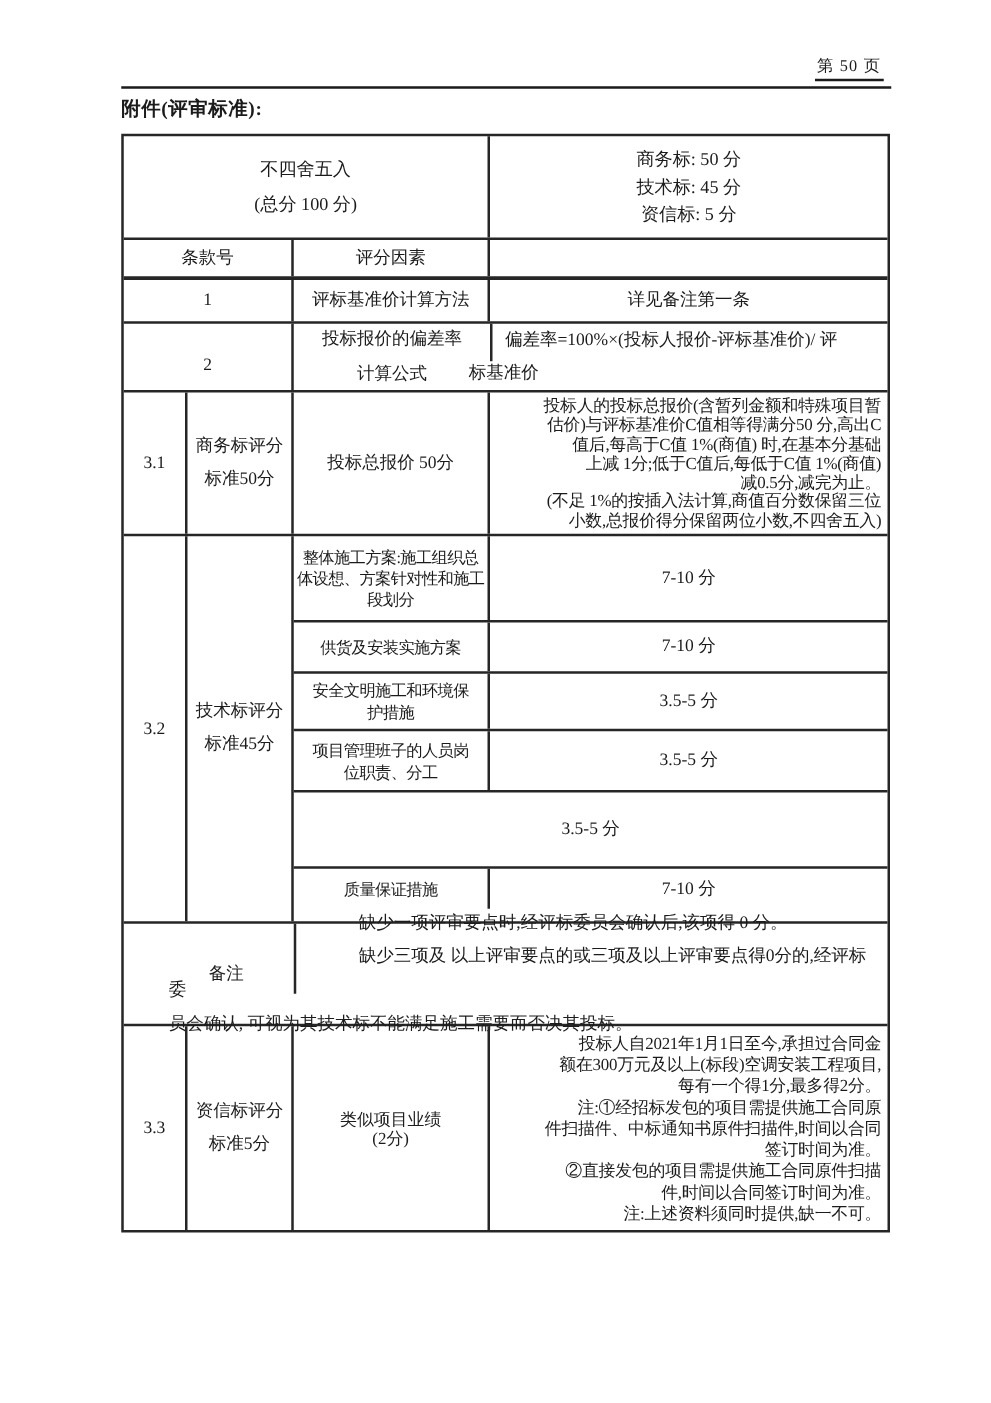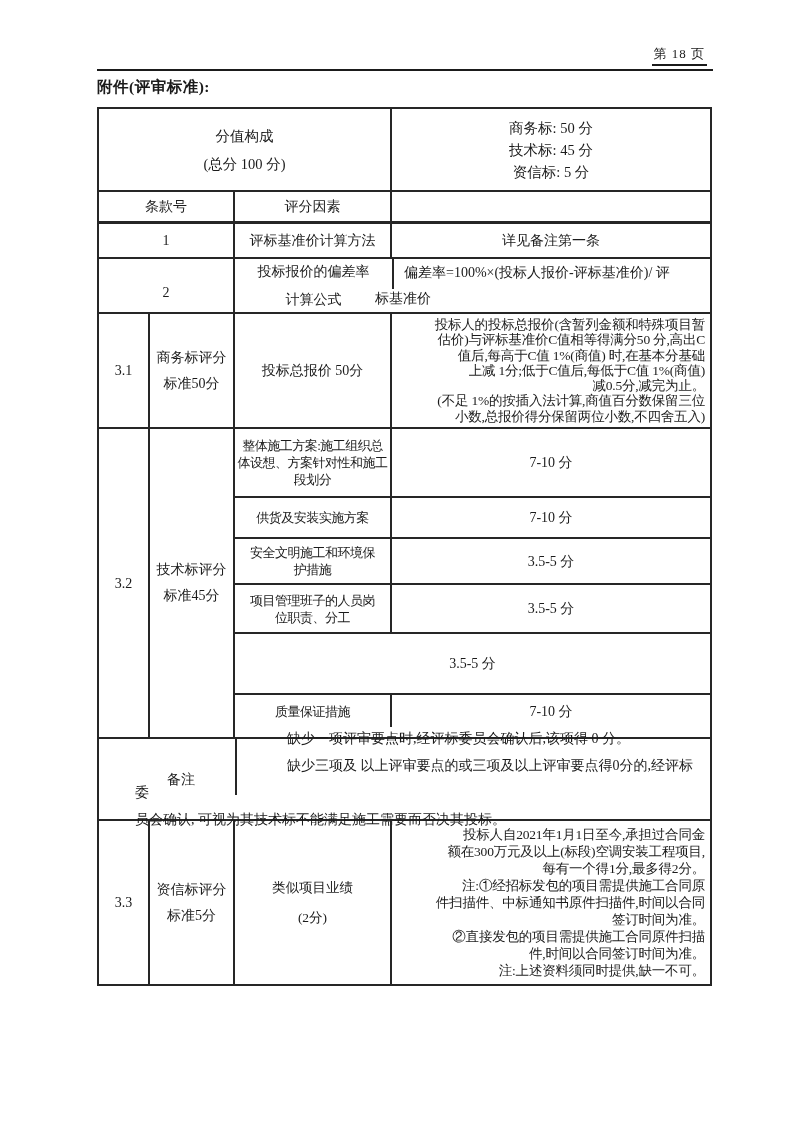--- a/index.html
+++ b/index.html
@@ -54,21 +54,21 @@
   .comp-title { line-height:28px; font-size:14.5px; }
   .comp-vals  { line-height:22px; font-size:14.5px; }
 
   .head-cell { font-size:14px; }
 
   .factor2 { line-height:28px; }
   .lowdigit { padding-top:14px; }
 
   .cat-cell  { line-height:26px; font-size:14px; }
   .crit-cell { font-size:13px; letter-spacing:-0.5px; line-height:17px; padding:0 2px; }
-  .crit2     { line-height:30px; font-size:13.5px; letter-spacing:0; }
+  .crit2     { line-height:15px; font-size:13.5px; letter-spacing:0; }
   .score-cell{ font-size:14px; }
 
   .std-text {
     align-items:stretch; text-align:right;
     padding:3px 5px 3px 5px;
   }
   .std-31 { font-size:13.5px; line-height:15.2px; letter-spacing:-0.2px; }
   .std-33 { font-size:13.5px; line-height:17px; letter-spacing:-0.2px; }
 
   
@@ -94,30 +94,30 @@
   .sr0 { height:69px; } .sr1 { height:41px; } .sr2 { height:46px; }
   .sr3 { height:49px; } .sr4 { height:61px; } .sr5 { height:32px; }
 </style>
 </head>
 <body>
 
 <div class="page">
   <div class="content">
 
     <div class="pagenum-row">
-      <span class="pagenum">第 18 页</span>
+      <span class="pagenum">第 50 页</span>
     </div>
     <div class="top-rule"></div>
 
     <div class="doc-title">附件(评审标准):</div>
 
     <div class="table">
 
       <div class="row r-comp">
-        <div class="cell w-left br comp-title pre"><span>分值构成</span><span>(总分 100 分)</span></div>
+        <div class="cell w-left br comp-title pre"><span>不四舍五入</span><span>(总分 100 分)</span></div>
         <div class="cell w-std comp-vals">
           <div>商务标: 50 分</div>
           <div>技术标: 45 分</div>
           <div>资信标: 5 分</div>
         </div>
       </div>
 
       <div class="row r-head">
         <div class="cell w-no2 br head-cell">条款号</div>
         <div class="cell w-crit br head-cell">评分因素</div>

